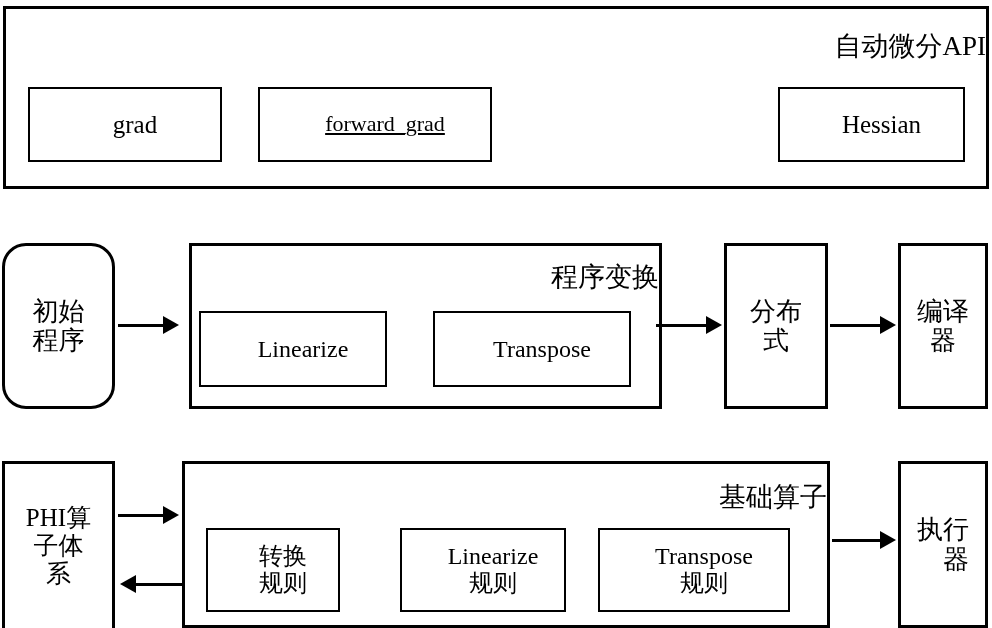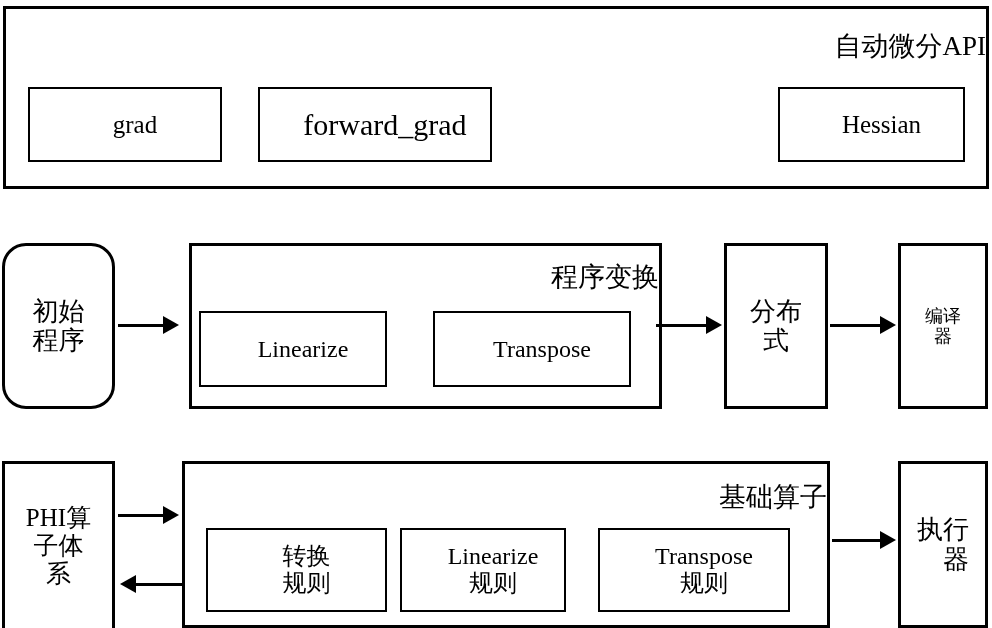--- a/index.html
+++ b/index.html
@@ -73,21 +73,21 @@
 <div id="diagram">
 
   <div class="box" style="left:3px; top:6px; width:986px; height:183px;">
     <div class="group-title" style="top:24px;">自动微分API</div>
   </div>
 
   <div class="box box-inner label" style="left:28px; top:87px; width:194px; height:75px; font-size:25px;">
     <span>grad</span>
   </div>
 
-  <div class="box box-inner label" style="left:258px; top:87px; width:234px; height:75px; font-size:30px;">
+  <div class="box box-inner label" style="left:258px; top:87px; width:234px; height:75px; font-size:22px;text-decoration:underline;">
     <span>forward_grad</span>
   </div>
 
 
   <div class="box box-inner label" style="left:778px; top:87px; width:187px; height:75px; font-size:25px;">
     <span>Hessian</span>
   </div>
 
   <div class="box label" style="left:2px; top:243px; width:113px; height:166px; font-size:26px;border-radius:24px;">
     <span>初始
@@ -113,42 +113,42 @@
   <div class="arrow-head right" style="left:706px; top:316px;"></div>
 
   <div class="box label" style="left:724px; top:243px; width:104px; height:166px; font-size:26px;">
     <span>分布
 式</span>
   </div>
 
   <div class="arrow-line" style="left:830px; top:324px; width:52px;"></div>
   <div class="arrow-head right" style="left:880px; top:316px;"></div>
 
-  <div class="box label" style="left:898px; top:243px; width:90px; height:166px; font-size:18px;">
+  <div class="box label" style="left:898px; top:243px; width:90px; height:166px; font-size:26px;">
     <span>编译
 器</span>
   </div>
 
   <div class="box label" style="left:2px; top:461px; width:113px; height:170px; font-size:25px;">
     <span>PHI算
 子体
 系</span>
   </div>
 
   <div class="arrow-line" style="left:118px; top:514px; width:47px;"></div>
   <div class="arrow-head right" style="left:163px; top:506px;"></div>
 
   <div class="arrow-line" style="left:136px; top:583px; width:46px;"></div>
   <div class="arrow-head left" style="left:120px; top:575px;"></div>
 
   <div class="box" style="left:182px; top:461px; width:648px; height:167px;">
     <div class="group-title" style="top:20px;">基础算子</div>
   </div>
 
-  <div class="box box-inner label" style="left:206px; top:528px; width:181px; height:84px; font-size:24px;">
+  <div class="box box-inner label" style="left:206px; top:528px; width:134px; height:84px; font-size:24px;">
     <span>转换
 规则</span>
   </div>
 
   <div class="box box-inner label" style="left:400px; top:528px; width:166px; height:84px; font-size:24px;">
     <span>Linearize
 规则</span>
   </div>
 
   <div class="box box-inner label" style="left:598px; top:528px; width:192px; height:84px; font-size:24px;">

